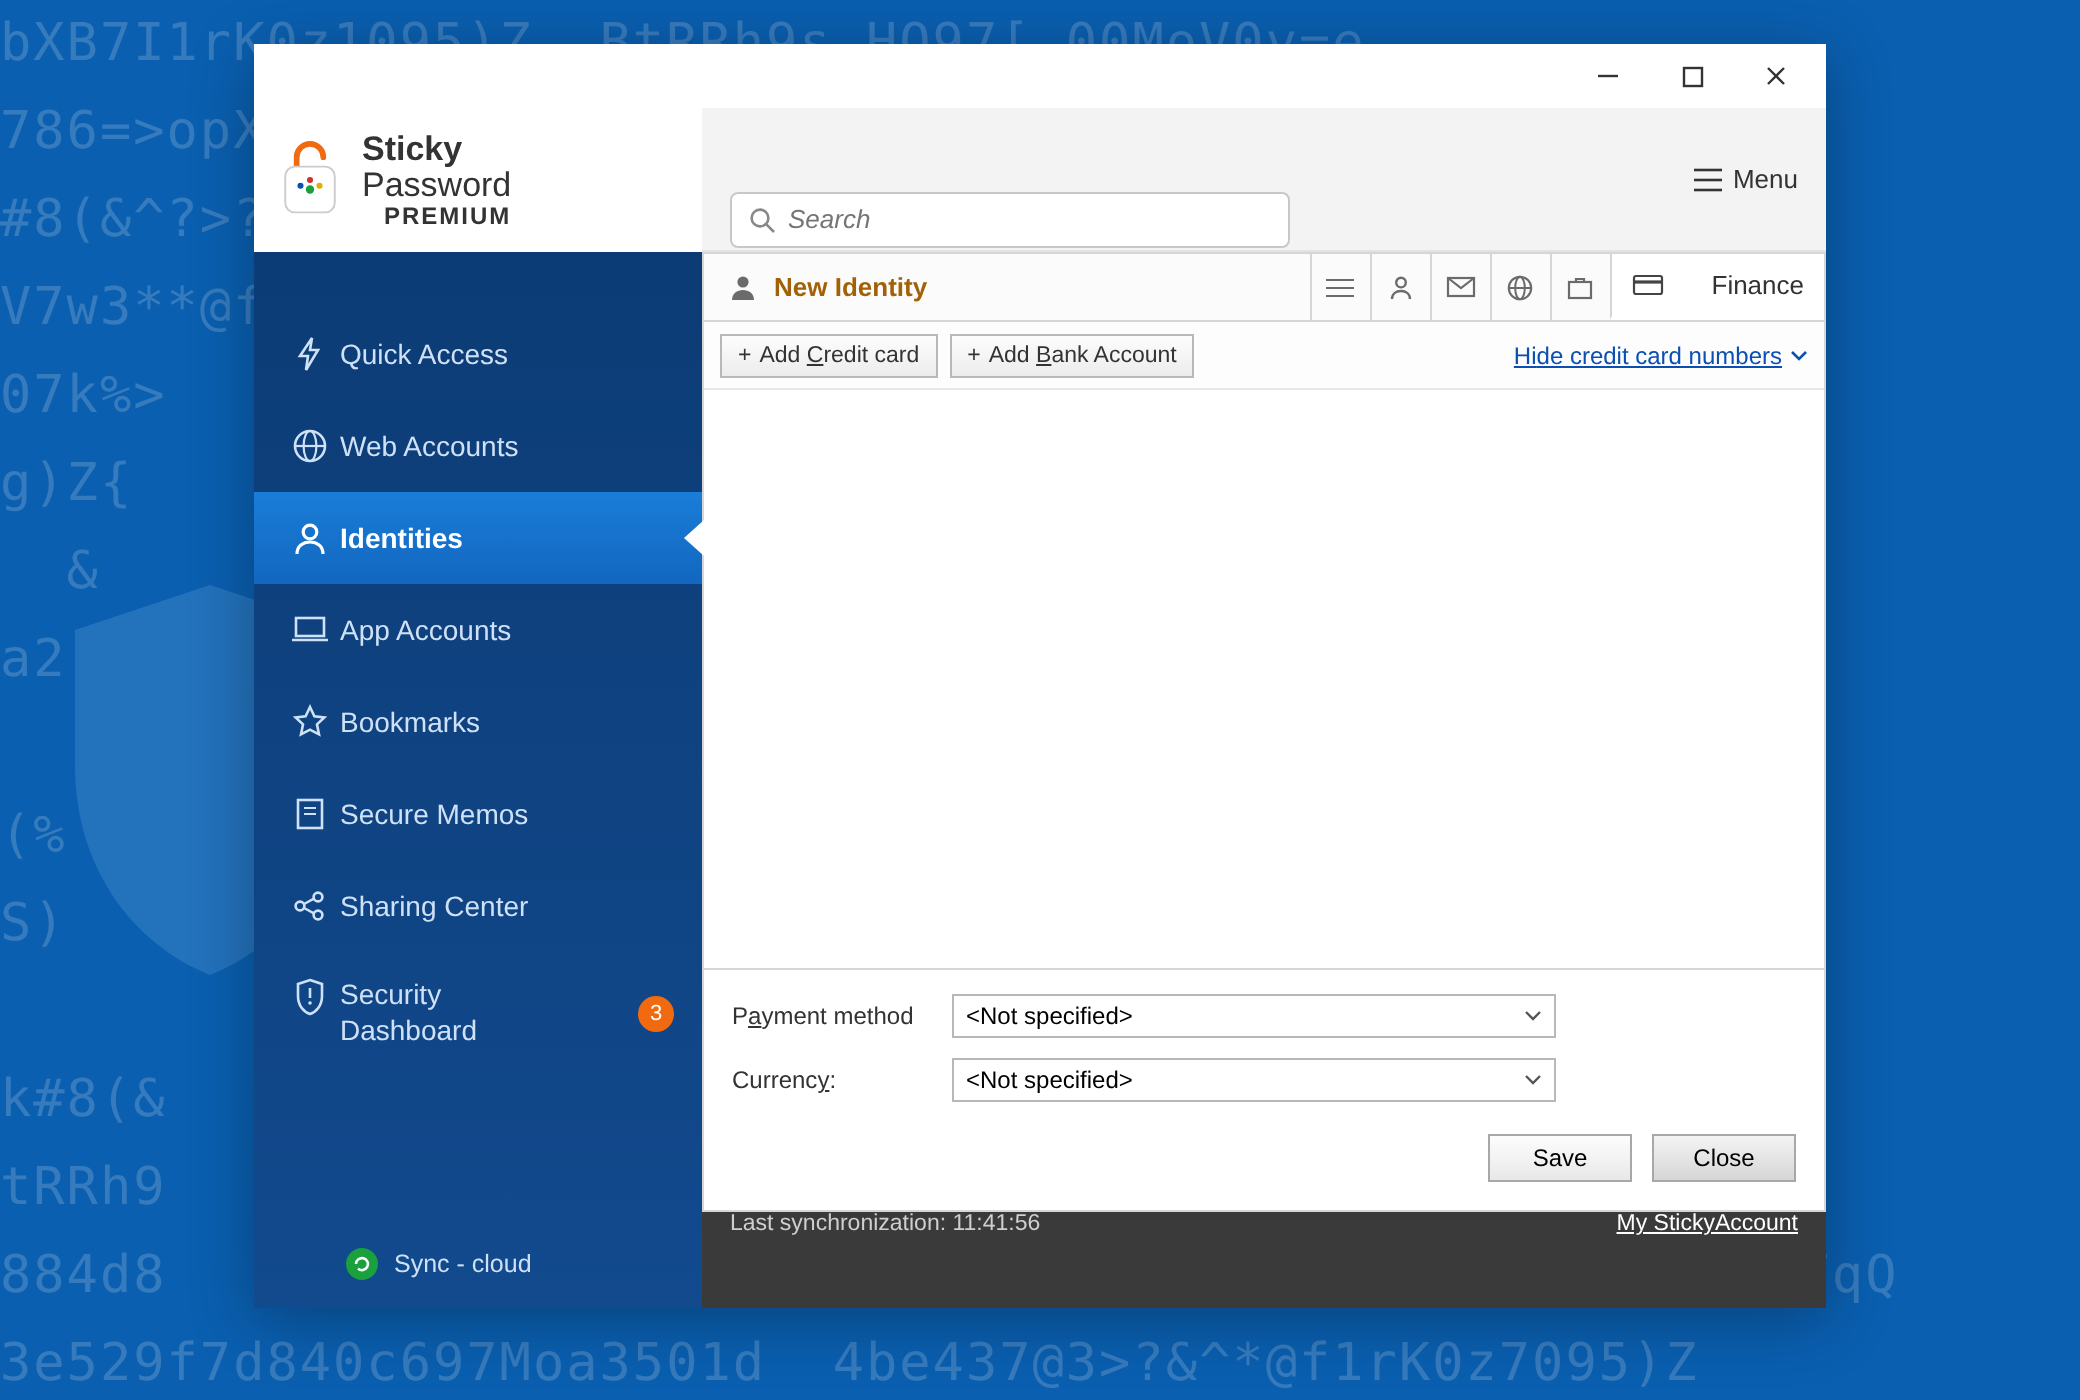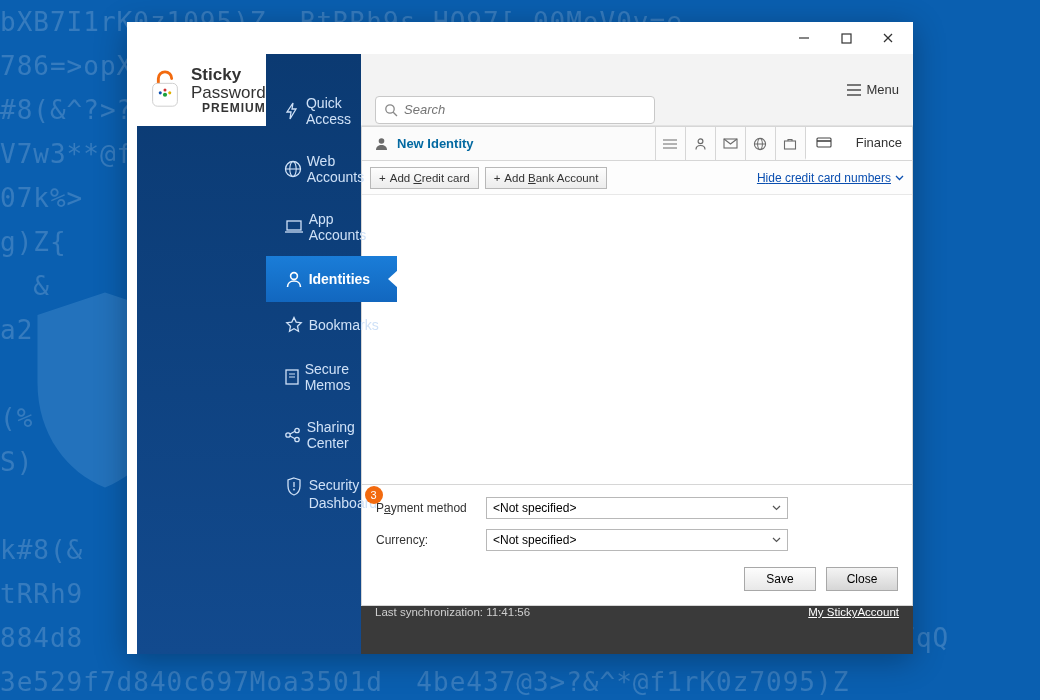--- a/index.html
+++ b/index.html
@@ -63,22 +63,21 @@
 .app-body {
   flex: 1;
   display: flex;
   min-height: 0;
 }
 .sidebar {
   width: 224px;
   background: linear-gradient(180deg, #0b3a72 0%, #124a8e 100%);
   color: #cfe1f7;
   display: flex;
-  flex-direction: row;
-  margin-left: 10px;
+  flex-direction: column;
 }
 .logo-area {
   background: #fff;
   height: 72px;
   display: flex;
   align-items: center;
   padding-left: 10px;
   gap: 8px;
 }
 .logo-icon {
@@ -210,21 +209,21 @@
   display: flex;
   align-items: stretch;
   background: #fbfbfb;
 }
 .identity-title {
   display: flex;
   align-items: center;
   gap: 8px;
   padding: 0 12px;
   font-weight: 700;
-  color: #0369a1;
+  color: #a16207;
   flex: 1;
 }
 .id-tabs {
   display: flex;
 }
 .id-tab {
   width: 30px;
   border-left: 1px solid #d6d6d6;
   display: flex;
   align-items: center;
@@ -411,37 +410,37 @@
         <div class="nav-item">
           <span class="nav-icon">
               <svg width="18" height="18" viewBox="0 0 18 18">
                 <circle cx="9" cy="9" r="7.5" fill="none" stroke="#cfe1f7" stroke-width="1.3"></circle>
                 <ellipse cx="9" cy="9" rx="3.2" ry="7.5" fill="none" stroke="#cfe1f7" stroke-width="1.1"></ellipse>
                 <line x1="1.5" y1="9" x2="16.5" y2="9" stroke="#cfe1f7" stroke-width="1.1"></line>
               </svg>
             </span>
           <span class="nav-label">Web Accounts</span>
         </div>
+        <div class="nav-item active">
+          <span class="nav-icon">
+              <svg width="18" height="18" viewBox="0 0 18 18">
+                <circle cx="9" cy="6" r="3.4" fill="none" stroke="#fff" stroke-width="1.6"></circle>
+                <path d="M2.5 17 c0-4 3-6 6.5-6 s6.5 2 6.5 6" fill="none" stroke="#fff" stroke-width="1.6"></path>
+              </svg>
+            </span>
+          <span class="nav-label">Identities</span>
+        </div>
         <div class="nav-item">
           <span class="nav-icon">
               <svg width="20" height="16" viewBox="0 0 20 16">
                 <rect x="3" y="2" width="14" height="9" fill="none" stroke="#cfe1f7" stroke-width="1.3"></rect>
                 <line x1="1" y1="13" x2="19" y2="13" stroke="#cfe1f7" stroke-width="1.3"></line>
               </svg>
             </span>
           <span class="nav-label">App Accounts</span>
-        </div>
-        <div class="nav-item active">
-          <span class="nav-icon">
-              <svg width="18" height="18" viewBox="0 0 18 18">
-                <circle cx="9" cy="6" r="3.4" fill="none" stroke="#fff" stroke-width="1.6"></circle>
-                <path d="M2.5 17 c0-4 3-6 6.5-6 s6.5 2 6.5 6" fill="none" stroke="#fff" stroke-width="1.6"></path>
-              </svg>
-            </span>
-          <span class="nav-label">Identities</span>
         </div>
         <div class="nav-item">
           <span class="nav-icon">
               <svg width="18" height="18" viewBox="0 0 18 18">
                 <path d="M9 1.5 l2.2 4.6 5 .6 -3.7 3.5 1 5 L9 12.8 4.5 15.2 l1-5 L1.8 6.7 l5-.6 z" fill="none" stroke="#cfe1f7" stroke-width="1.3"></path>
               </svg>
             </span>
           <span class="nav-label">Bookmarks</span>
         </div>
         <div class="nav-item">

